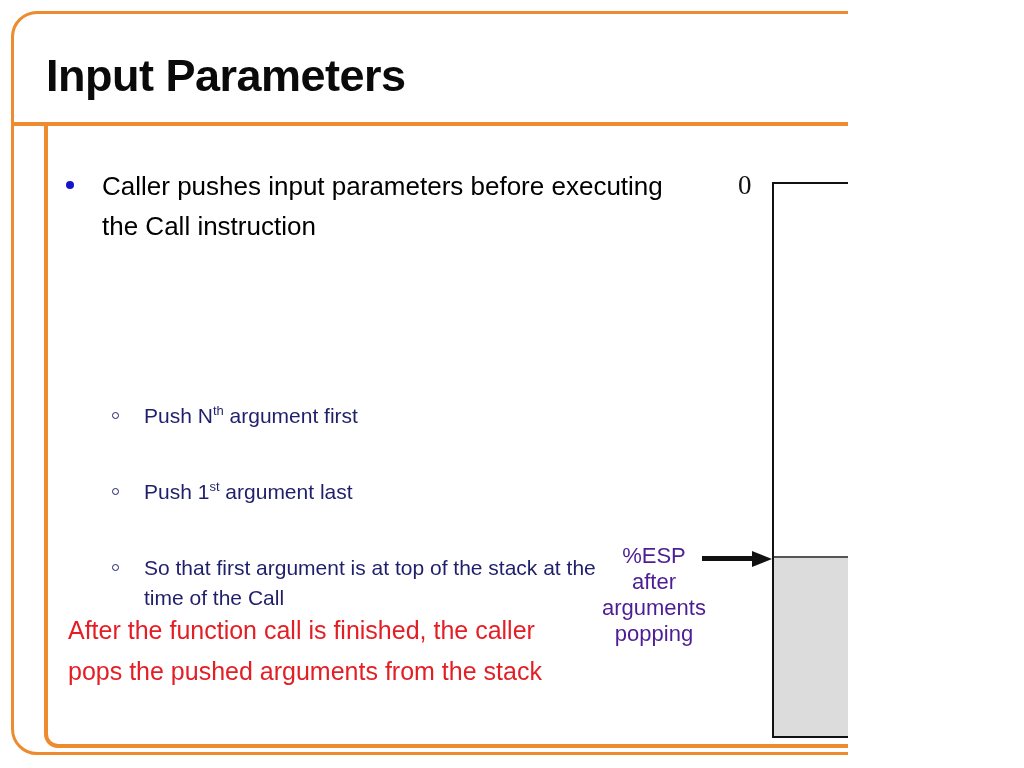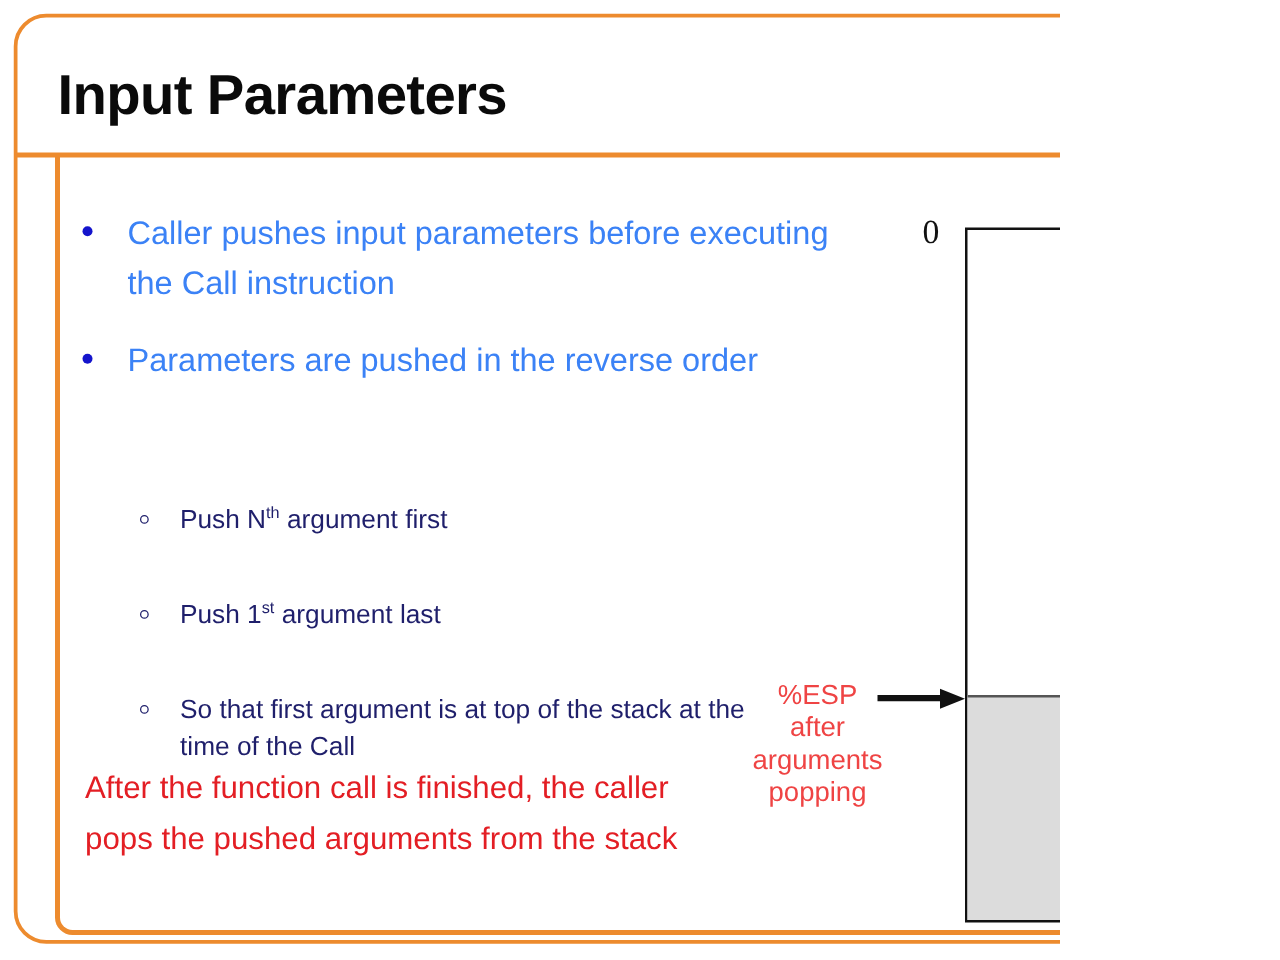--- a/index.html
+++ b/index.html
@@ -82,21 +82,21 @@
     position: absolute;
     left: 58px;
     top: 166px;
     width: 610px;
   }
   .bullet-l1 {
     position: relative;
     padding-left: 44px;
     font-size: 26px;
     line-height: 40px;
-    color: #3b82f6;
+    color: #000000;
     margin-bottom: 22px;
   }
   .bullet-l1 .dot {
     position: absolute;
     left: 8px;
     top: 15px;
     width: 8px;
     height: 8px;
     border-radius: 50%;
     background: #1414CC;
@@ -174,21 +174,21 @@
   }
 
   .esp-label {
     position: absolute;
     left: 578px;
     top: 543px;
     width: 152px;
     text-align: center;
     font-size: 22px;
     line-height: 26px;
-    color: #ef4444;
+    color: #4c1d95;
   }
   .esp-label .first-line { white-space: nowrap; }
 
   .esp-arrow {
     position: absolute;
     left: 702px;
     top: 551px;
     width: 72px;
     height: 16px;
   }
@@ -255,24 +255,20 @@
       <text x="66" y="78" font-family="Liberation Serif, serif" font-size="6.5" fill="#121212">VIGET</text>
       <text x="88" y="90" font-family="Liberation Serif, serif" font-size="7" fill="#121212">®</text>
     </svg>
   </div>
 
   <div class="bullet-block">
     <div class="bullet-l1">
       <span class="dot"></span>
       <span>Caller pushes input parameters before executing the Call instruction</span>
     </div>
-    <div class="bullet-l1">
-      <span class="dot"></span>
-      <span>Parameters are pushed in the reverse order</span>
-    </div>
   </div>
 
   <div class="sub-list">
     <div class="bullet-l2">
       <span class="circ"></span>
       <span>Push N</span><sup>th</sup><span> argument first</span>
     </div>
     <div class="bullet-l2">
       <span class="circ"></span>
       <span>Push 1</span><sup>st</sup><span> argument last</span>

